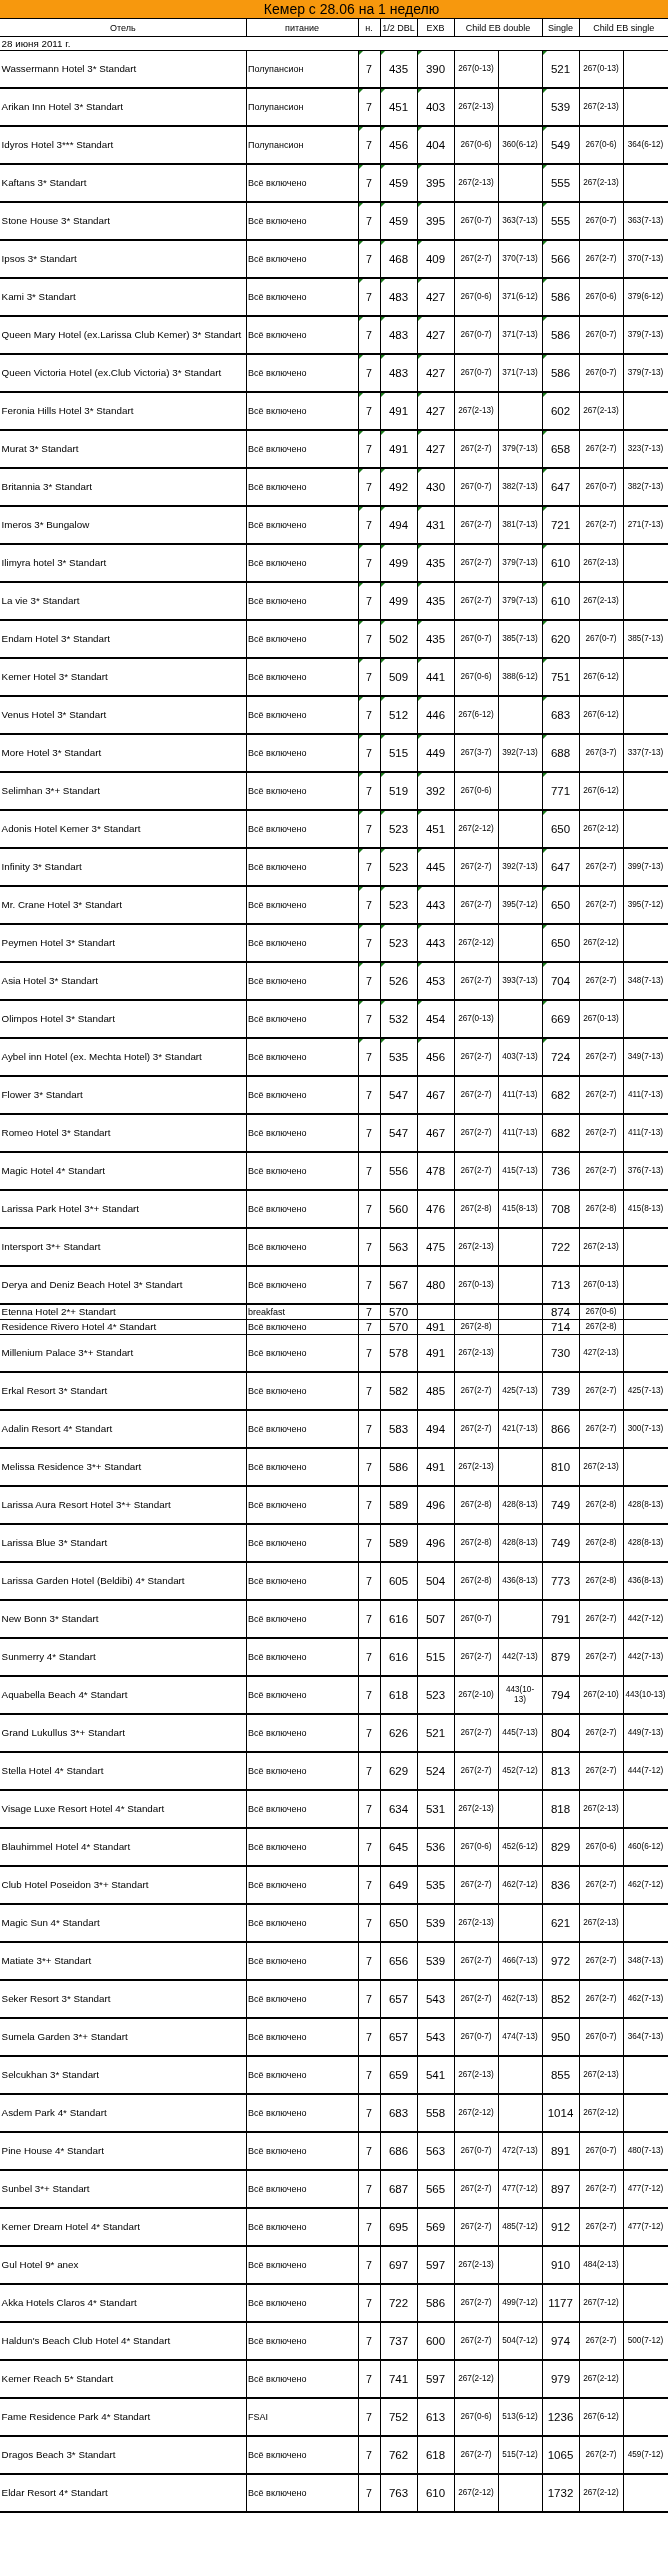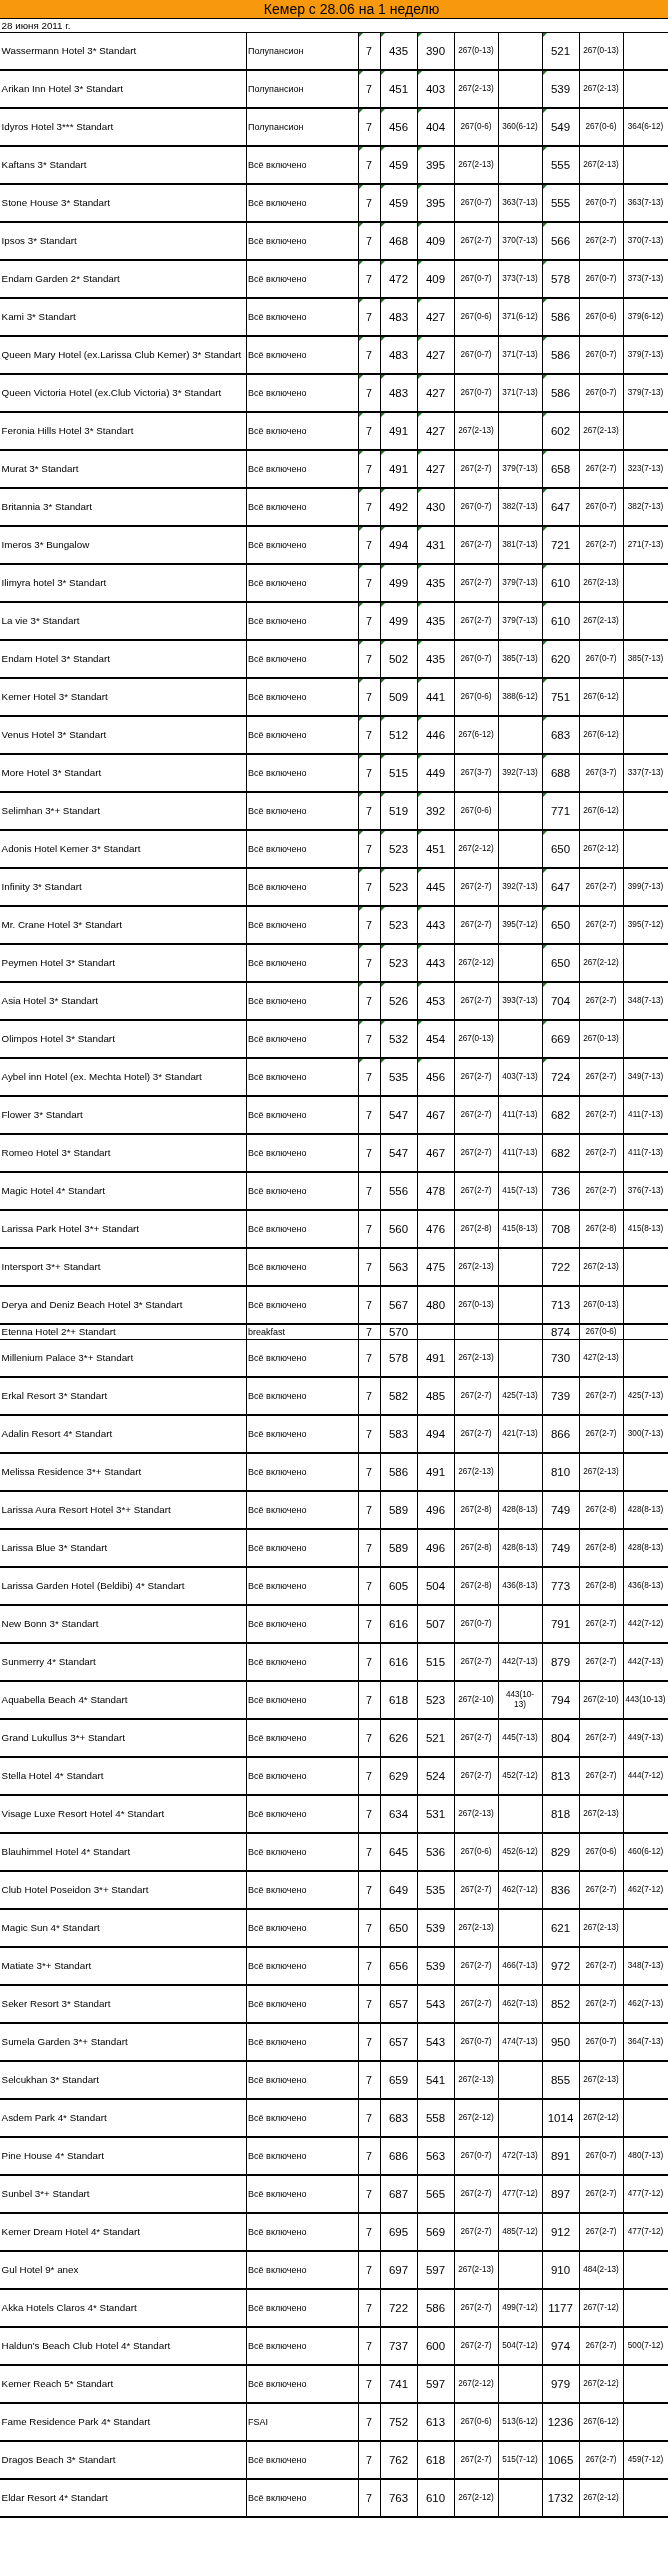--- a/index.html
+++ b/index.html
@@ -58,20 +58,30 @@
       <col class="c-n">
       <col class="c-dbl">
       <col class="c-exb">
     <col class="c-ch1">
       <col class="c-ch2">
       <col class="c-sgl">
       <col class="c-cs1">
       <col class="c-cs2">
   </colgroup>
   <thead>
+    <tr>
+      <th class="hotel-h">Отель</th>
+      <th>питание</th>
+      <th>н.</th>
+      <th>1/2 DBL</th>
+      <th>EXB</th>
+      <th colspan="2">Child EB double</th>
+      <th>Single</th>
+      <th colspan="2" style="border-right:none">Child EB single</th>
+    </tr>
     <tr class="date-row">
       <td colspan="10">28 июня 2011 г.</td>
     </tr>
   </thead>
   <tbody class="rows" id="rows">
       <tr>
         <td class="hotel">Wassermann Hotel  3* Standart</td>
         <td class="meal">Полупансион</td>
         <td class="n tri">7</td>
         <td class="num tri">435</td>
@@ -134,32 +144,20 @@
         <td class="hotel">Ipsos 3* Standart</td>
         <td class="meal">Всё включено</td>
         <td class="n tri">7</td>
         <td class="num tri">468</td>
         <td class="num tri">409</td>
         <td class="child">267(2-7)</td>
         <td class="child">370(7-13)</td>
         <td class="num tri">566</td>
         <td class="child">267(2-7)</td>
         <td class="child last">370(7-13)</td>
-      </tr>
-      <tr>
-        <td class="hotel">Endam Garden 2* Standart</td>
-        <td class="meal">Всё включено</td>
-        <td class="n tri">7</td>
-        <td class="num tri">472</td>
-        <td class="num tri">409</td>
-        <td class="child">267(0-7)</td>
-        <td class="child">373(7-13)</td>
-        <td class="num tri">578</td>
-        <td class="child">267(0-7)</td>
-        <td class="child last">373(7-13)</td>
       </tr>
       <tr>
         <td class="hotel">Kami 3* Standart</td>
         <td class="meal">Всё включено</td>
         <td class="n tri">7</td>
         <td class="num tri">483</td>
         <td class="num tri">427</td>
         <td class="child">267(0-6)</td>
         <td class="child">371(6-12)</td>
         <td class="num tri">586</td>
@@ -483,20 +481,32 @@
         <td class="meal">breakfast</td>
         <td class="n">7</td>
         <td class="num">570</td>
         <td class="num"></td>
         <td class="child"></td>
         <td class="child"></td>
         <td class="num">874</td>
         <td class="child">267(0-6)</td>
         <td class="child last"></td>
       </tr>
+      <tr class="compact">
+        <td class="hotel">Residence Rivero Hotel 4* Standart</td>
+        <td class="meal">Всё включено</td>
+        <td class="n">7</td>
+        <td class="num">570</td>
+        <td class="num">491</td>
+        <td class="child">267(2-8)</td>
+        <td class="child"></td>
+        <td class="num">714</td>
+        <td class="child">267(2-8)</td>
+        <td class="child last"></td>
+      </tr>
       <tr>
         <td class="hotel">Millenium Palace 3*+ Standart</td>
         <td class="meal">Всё включено</td>
         <td class="n">7</td>
         <td class="num">578</td>
         <td class="num">491</td>
         <td class="child">267(2-13)</td>
         <td class="child"></td>
         <td class="num">730</td>
         <td class="child">427(2-13)</td>

